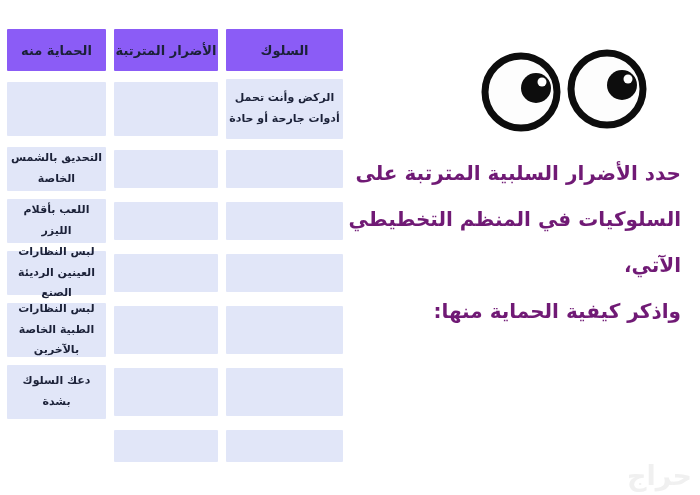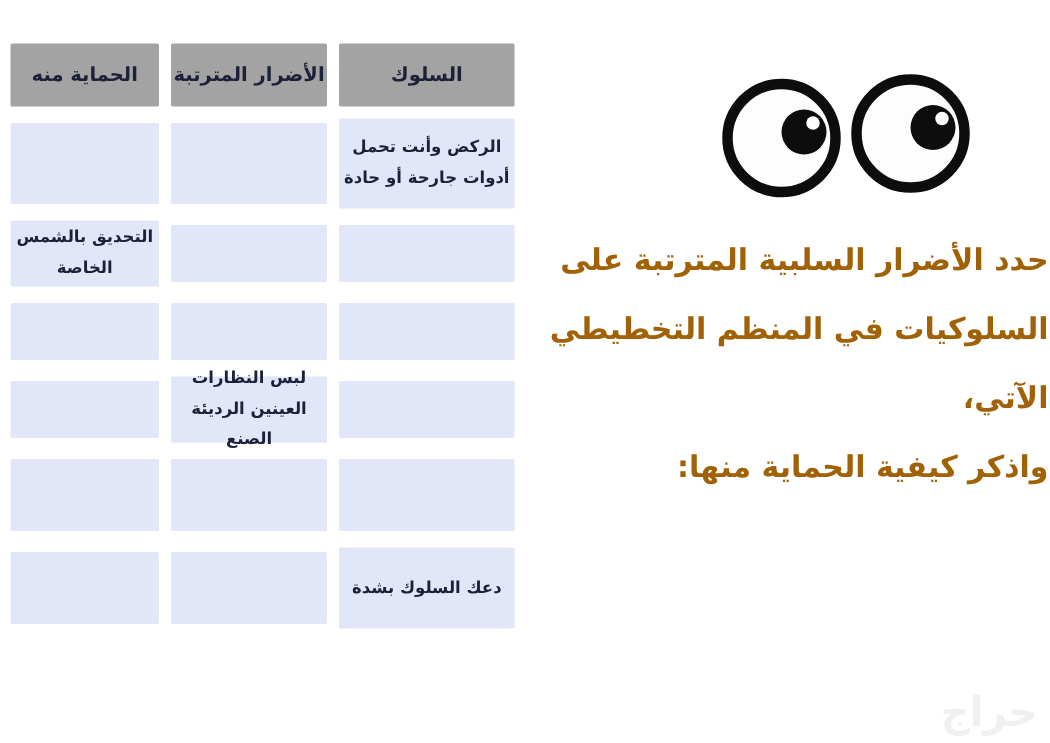--- a/index.html
+++ b/index.html
@@ -24,21 +24,21 @@
     top: 29px;
     width: 336px;
     display: grid;
     grid-template-columns: 117px 104px 99px; 
     grid-template-rows: 42px 60px 44px 44px 44px 54px 54px 38px;
     column-gap: 8px;
     row-gap: 8px;
     direction: rtl;
   }
   .header-cell {
-    background: #a3a3a3;
+    background: #8b5cf6;
     color: #1b2138;
     font-weight: bold;
     font-size: 13px;
     display: flex;
     align-items: center;
     justify-content: center;
     border-radius: 1px;
   }
   .behavior-cell {
     background: #e1e6f8;
@@ -64,25 +64,25 @@
   .eyes-wrap {
     position: absolute;
     left: 480px;
     top: 45px;
     width: 170px;
     height: 90px;
   }
   .prompt-text {
     position: absolute;
     top: 150px;
-    right: 1px;
+    right: 19px;
     width: 348px;
     direction: rtl;
     text-align: right;
-    color: #a16207;
+    color: #701a75;
     font-weight: bold;
     font-size: 20px;
     line-height: 46px;
   }
 
   
   .watermark {
     position: absolute;
     right: 8px;
     bottom: 4px;
@@ -108,27 +108,29 @@
     <div class="answer-cell"></div>
     <div class="answer-cell"></div>
 
     <div class="answer-cell"></div>
     <div class="answer-cell"></div>
 
     <div class="behavior-cell">التحديق بالشمس الخاصة</div>
     <div class="answer-cell"></div>
     <div class="answer-cell"></div>
 
+    <div class="behavior-cell">اللعب بأقلام الليزر</div>
     <div class="answer-cell"></div>
     <div class="answer-cell"></div>
 
     <div class="behavior-cell">لبس النظارات العينين الرديئة الصنع</div>
     <div class="answer-cell"></div>
     <div class="answer-cell"></div>
 
+    <div class="behavior-cell">لبس النظارات الطبية الخاصة بالآخرين</div>
     <div class="answer-cell"></div>
     <div class="answer-cell"></div>
 
     <div class="behavior-cell">دعك السلوك بشدة</div>
     <div class="answer-cell"></div>
     <div class="answer-cell"></div>
   </div>
 
   <div class="eyes-wrap">
     <svg viewBox="0 0 170 90" width="170" height="90" xmlns="http://www.w3.org/2000/svg">

